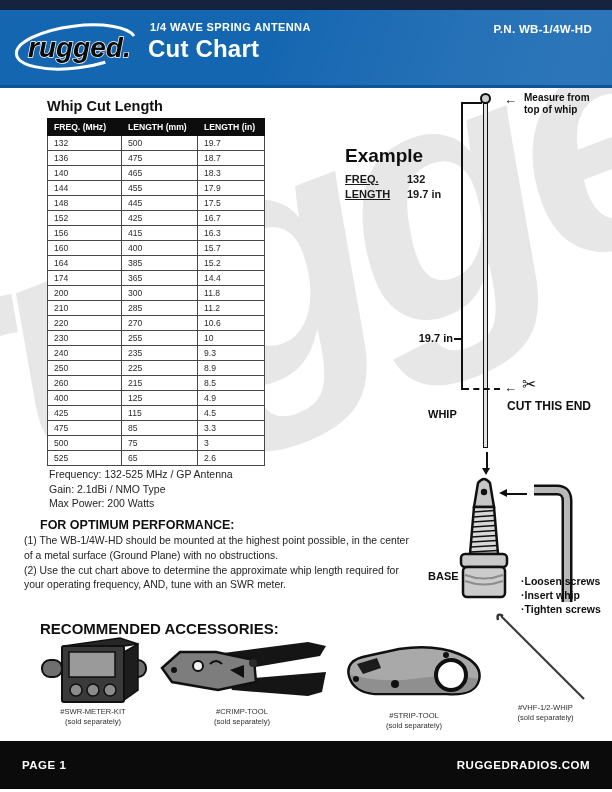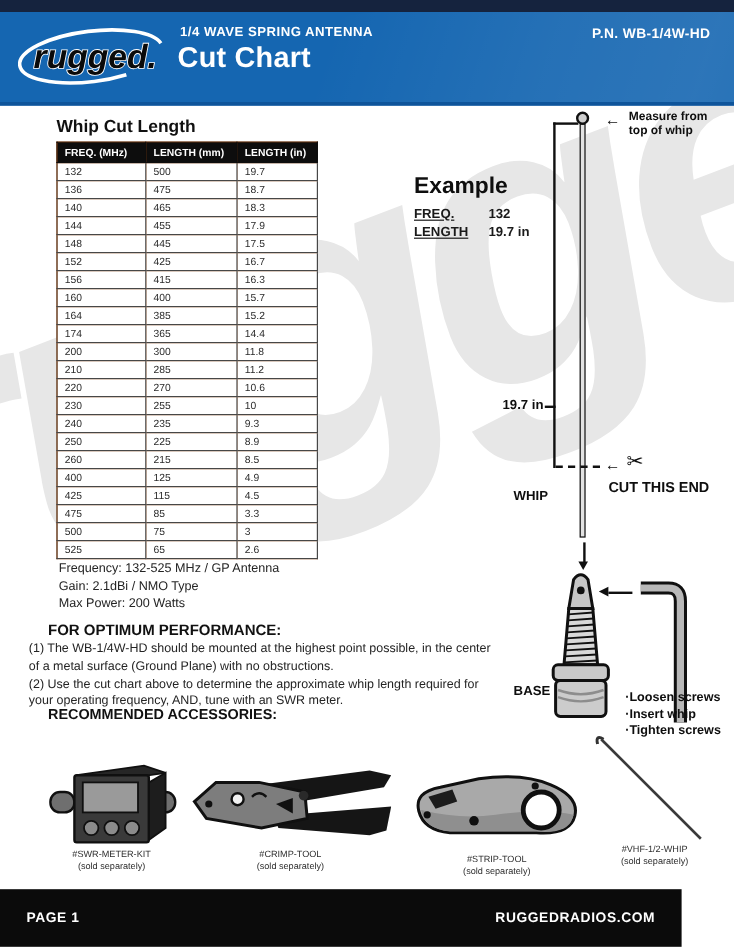--- a/index.html
+++ b/index.html
@@ -26,30 +26,30 @@
                     letter-spacing:0.4px; z-index:4; }
   .header-title { left:148px; top:25px; color:#ffffff; font-weight:bold; font-size:24px;
                   letter-spacing:0.2px; z-index:4; }
   .part-number { right:20px; top:13px; color:#ffffff; font-weight:bold; font-size:11.5px;
                  letter-spacing:0.3px; z-index:4; }
 
   
   .z { z-index:1; }
   .whip-title { left:47px; top:98px; font-size:14.5px; font-weight:bold; color:#111; }
   .cut-table { position:absolute; left:47px; top:118px; width:218px; border-collapse:collapse;
-               background:#f97316; border:1.5px solid #111; }
+               background:#5eead4; border:1.5px solid #111; }
   .cut-table th { background:#0d0d0d; color:#ffffff; font-size:8.6px; font-weight:bold;
                   text-align:left; height:17px; padding:0 0 0 6px; border:1px solid #0d0d0d; }
   .cut-table td { font-size:8.6px; color:#2b2b2b; height:15px; padding:0 0 0 6px;
                   border:1px solid #474747; background:#ffffff; }
   .specs { left:49px; top:467px; font-size:10.5px; line-height:14.6px; color:#242424; }
   .perf-head { left:40px; top:518px; font-size:12.5px; font-weight:bold; color:#111; }
   .perf-body { left:24px; top:534px; width:392px; font-size:10.4px; line-height:14.8px; color:#242424; }
   .perf-body p { margin:0; }
-  .acc-head { left:40px; top:588px; font-size:12px; font-weight:bold; color:#111; }
+  .acc-head { left:40px; top:620px; font-size:15px; font-weight:bold; color:#111; }
 
   
   .ex-title { left:345px; top:145px; font-size:19px; font-weight:bold; color:#0e0e0e; }
   .ex-row { font-size:11px; font-weight:bold; color:#1a1a1a; display:flex; }
   .ex-row .lab { width:62px;text-decoration:underline; }
   .ex-rows { left:345px; top:172px; line-height:15px; }
 
   
   .line-v { border-left:2px solid #101010; width:0; }
   .line-h { border-top:2px solid #101010; height:0; }
@@ -90,21 +90,21 @@
   .fig-crimp { left:158px; top:640px; }
   .fig-strip { left:343px; top:644px; }
   .fig-whip { left:492px; top:610px; }
   .acc-label { text-align:center; font-size:7.6px; line-height:9.8px; color:#2e2e2e; }
   .lab-swr { left:33px; top:707px; width:120px; }
   .lab-crimp { left:172px; top:707px; width:140px; }
   .lab-strip { left:340px; top:711px; width:148px; }
   .lab-whip { left:488px; top:703px; width:115px; }
 
   
-  .footer { left:0; top:741px; width:568px; height:48px; background:#0b0b0b; z-index:3;
+  .footer { left:0; top:741px; width:612px; height:48px; background:#0b0b0b; z-index:3;
             display:flex; align-items:center; justify-content:space-between; padding:0 22px; }
   .footer span { color:#ffffff; font-weight:bold; font-size:11.5px; letter-spacing:0.5px; }
 </style>
 </head>
 <body>
 
 <div class="page">
 
   <div class="watermark">rugged</div>
 

